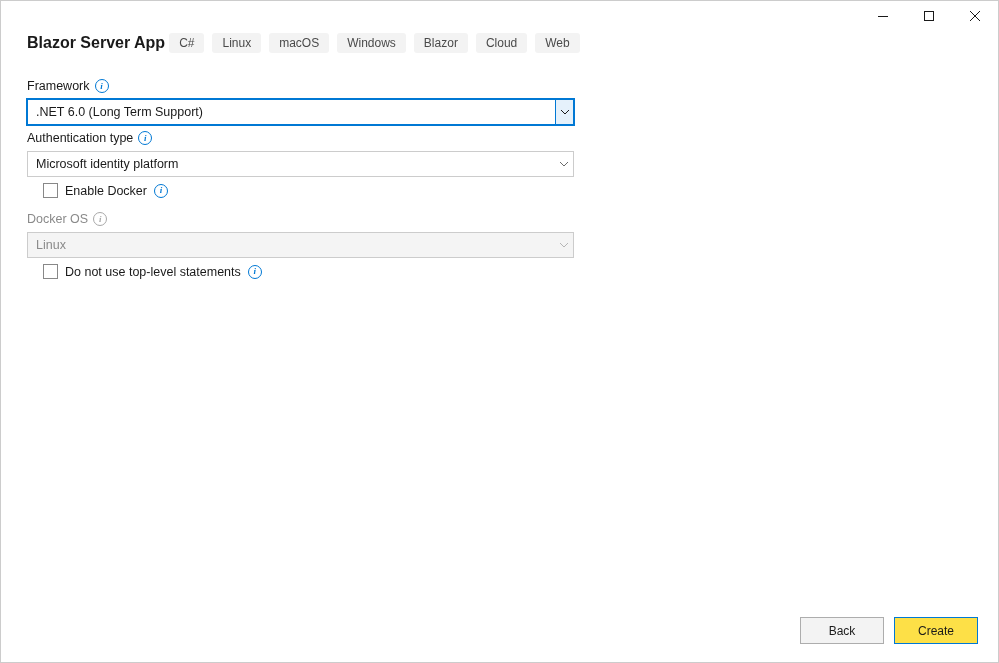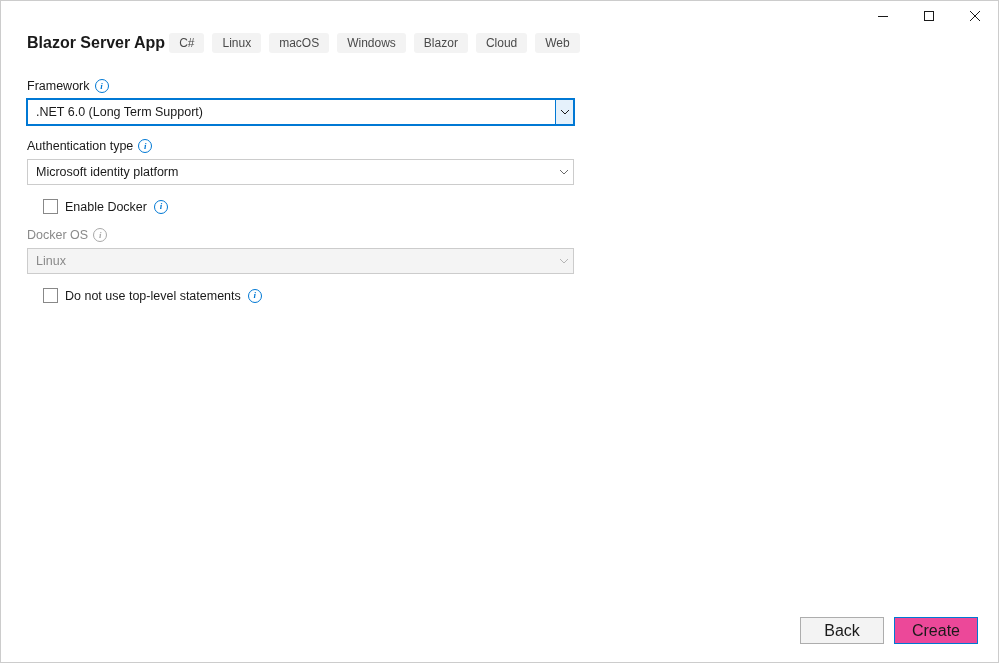--- a/index.html
+++ b/index.html
@@ -90,21 +90,21 @@
       font-style: italic;
       font-family: Georgia, serif;
       line-height: 1;
     }
     .info-icon.disabled {
       border-color: #a8a8a8;
       color: #a8a8a8;
     }
     .select-wrapper {
       position: relative;
-      margin-bottom: 14px;
+      margin-bottom: 6px;
       text-align: center;
     }
     .select-box {
       width: 100%;
       height: 26px;
       border: 1px solid #cccccc;
       background: #ffffff;
       font-size: 12.5px;
       padding: 0 28px 0 8px;
       display: flex;
@@ -160,32 +160,32 @@
     .footer {
       position: absolute;
       bottom: 18px;
       right: 20px;
       display: flex;
       gap: 10px;
     }
     .btn {
       width: 84px;
       height: 27px;
-      font-size: 16px;
+      font-size: 12px;
       border: 1px solid #adadad;
       background: #f3f3f3;
       color: #1a1a1a;
       cursor: pointer;
       display: flex;
       align-items: center;
       justify-content: center;
     }
     .btn.primary {
       border: 1px solid #0078d4;
-      background: #ec4899;
+      background: #fde047;
     }
   </style>
 </head>
 <body>
 
 <div class="window-controls">
   <div class="window-control">
     <svg width="10" height="1" viewBox="0 0 10 1">
         <rect width="10" height="1" fill="#1a1a1a"></rect>
       </svg>

